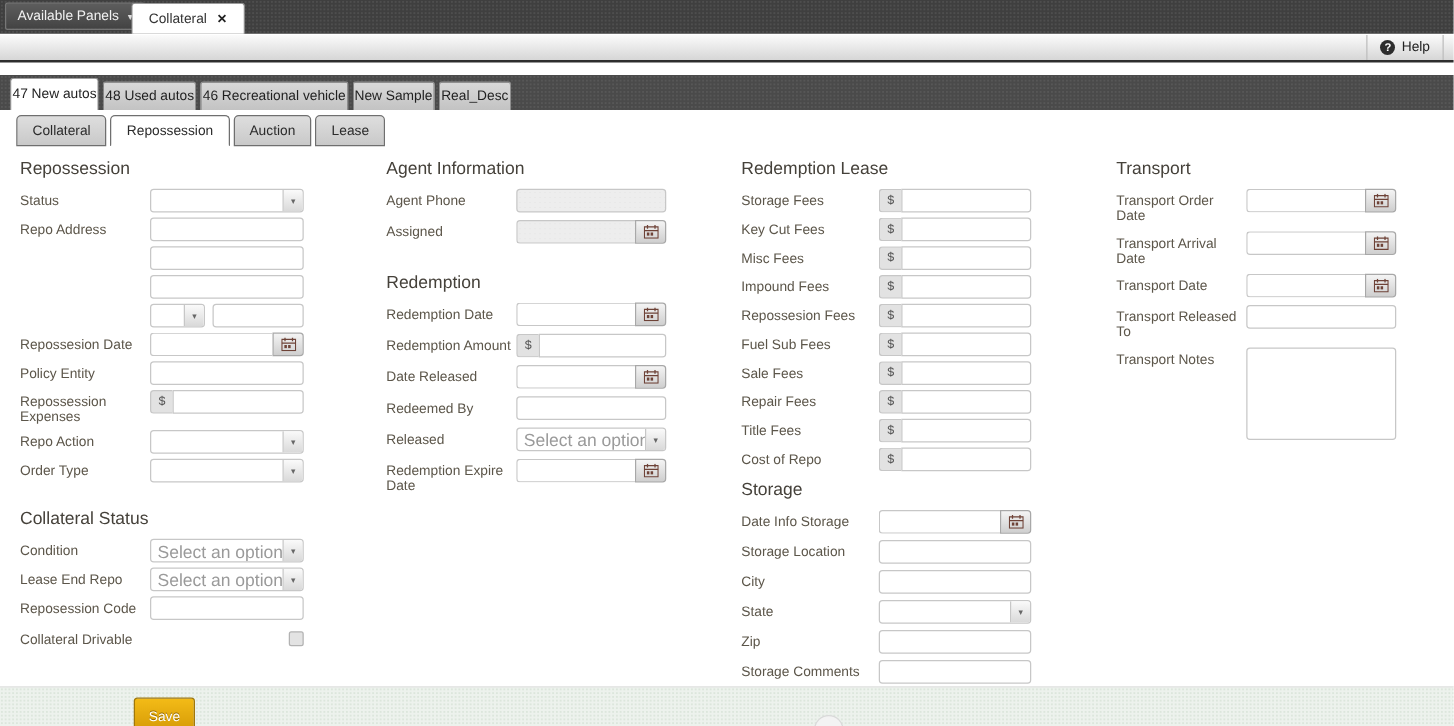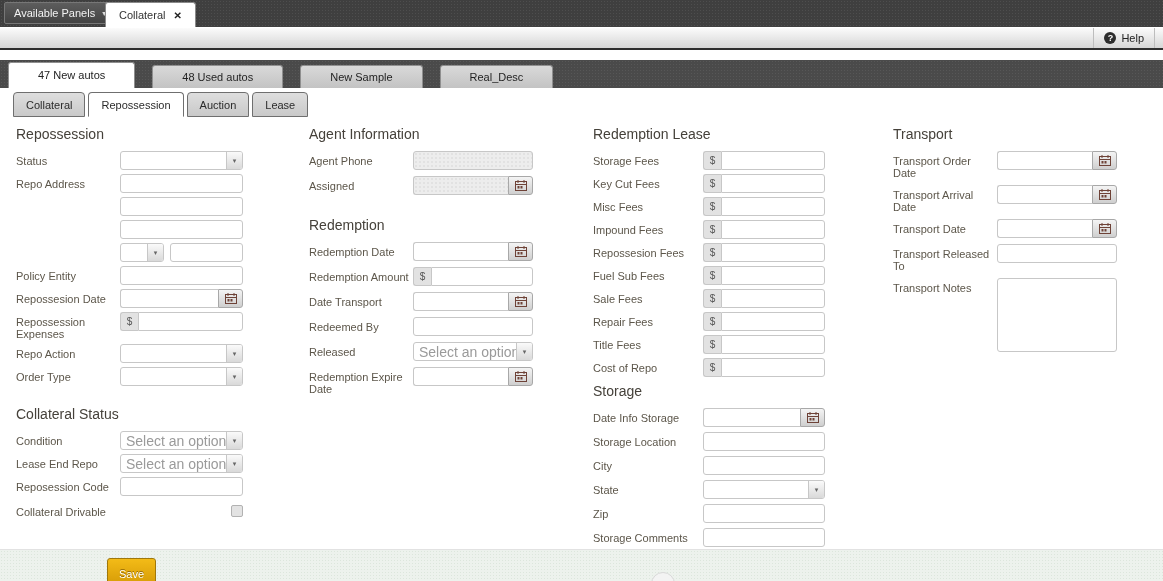--- a/index.html
+++ b/index.html
@@ -34,24 +34,24 @@
   .help-q { width:12px; height:12px; border-radius:50%; background:#2d2d2d;
     color:#fff; font-size:9px; font-weight:bold; display:flex;
     align-items:center; justify-content:center; }
 
   
   .panel-strip { position:absolute; left:0; top:60px; width:100%; height:28px;
     background-color:#4a4a4a;
     background-image:radial-gradient(rgba(255,255,255,.07) 1px, transparent 1px);
     background-size:3px 3px;
     display:flex; align-items:flex-end; padding-left:8px; }
-  .ptab { height:23px; line-height:22px; padding:0 29px; font-size:11px;
+  .ptab { height:23px; line-height:22px; padding:0 1px; font-size:11px;
     color:#1f1f1f; background:linear-gradient(#d9d9d9,#c3c3c3);
     border:1px solid #8f8f8f; border-bottom:none; border-radius:3px 3px 0 0;
-    margin-right:17px; cursor:pointer; white-space:nowrap; }
+    margin-right:3px; cursor:pointer; white-space:nowrap; }
   .ptab.active { height:26px; line-height:25px; background:#fff; color:#222; }
 
   
   .subtabs { position:absolute; left:13px; top:92px; display:flex; gap:3px; }
   .stab { height:25px; line-height:24px; padding:0 12px; font-size:11px;
     color:#2b2b2b; background:linear-gradient(#dedede,#c9c9c9);
     border:1px solid #6f6f6f; border-radius:4px 4px 0 0; cursor:pointer; }
   .stab.active { background:#fff; border-bottom-color:#fff; }
 
   
@@ -155,20 +155,21 @@
   <div class="toolbar">
     <div class="help-btn">
       <span class="help-q">?</span>
       <span>Help</span>
     </div>
   </div>
 
   <div class="panel-strip">
     <div class="ptab active">47 New autos</div>
     <div class="ptab">48 Used autos</div>
+    <div class="ptab">46 Recreational vehicle</div>
     <div class="ptab">New Sample</div>
     <div class="ptab">Real_Desc</div>
   </div>
 
   <div class="subtabs">
     <div class="stab">Collateral</div>
     <div class="stab active">Repossession</div>
     <div class="stab">Auction</div>
     <div class="stab">Lease</div>
   </div>
@@ -209,41 +210,41 @@
         <div class="pair">
           <div class="sel" style="display:flex;">
             <div class="selbox"></div>
             <span class="selarrow">▾</span>
           </div>
           <input class="input" style="">
         </div>
       </div>
 
       <div class="row">
+        <label class="lbl">Repossesion Date</label>
+        <div class="ctl datef">
+          <input class="input" style="">
+          <button class="calbtn">
+            <svg width="12" height="11" viewBox="0 0 12 11">
+                <rect x="0.5" y="1.5" width="11" height="9" fill="none" stroke="#6e4237"></rect>
+                <line x1="3" y1="0" x2="3" y2="3" stroke="#6e4237"></line>
+                <line x1="9" y1="0" x2="9" y2="3" stroke="#6e4237"></line>
+                <line x1="0.5" y1="4.5" x2="11.5" y2="4.5" stroke="#6e4237"></line>
+                <rect x="2.5" y="6" width="2" height="2.5" fill="#6e4237"></rect>
+                <rect x="5.5" y="6" width="2" height="2.5" fill="#6e4237"></rect>
+              </svg>
+          </button>
+        </div>
+      </div>
+
+      <div class="row">
         <label class="lbl">Policy Entity</label>
         <div class="ctl">
             <input class="input" style="">
           </div>
-      </div>
-
-      <div class="row">
-        <label class="lbl">Repossesion Date</label>
-        <div class="ctl datef">
-          <input class="input" style="">
-          <button class="calbtn">
-            <svg width="12" height="11" viewBox="0 0 12 11">
-                <rect x="0.5" y="1.5" width="11" height="9" fill="none" stroke="#6e4237"></rect>
-                <line x1="3" y1="0" x2="3" y2="3" stroke="#6e4237"></line>
-                <line x1="9" y1="0" x2="9" y2="3" stroke="#6e4237"></line>
-                <line x1="0.5" y1="4.5" x2="11.5" y2="4.5" stroke="#6e4237"></line>
-                <rect x="2.5" y="6" width="2" height="2.5" fill="#6e4237"></rect>
-                <rect x="5.5" y="6" width="2" height="2.5" fill="#6e4237"></rect>
-              </svg>
-          </button>
-        </div>
       </div>
 
       <div class="row">
         <label class="lbl">Repossession Expenses</label>
         <div class="ctl money">
           <span class="cur">$</span>
           <input class="input" style="">
         </div>
       </div>
 
@@ -341,21 +342,21 @@
 
       <div class="row">
         <label class="lbl">Redemption Amount</label>
         <div class="ctl money">
           <span class="cur">$</span>
           <input class="input" style="">
         </div>
       </div>
 
       <div class="row">
-        <label class="lbl">Date Transport</label>
+        <label class="lbl">Date Released</label>
         <div class="ctl datef">
           <input class="input" style="">
           <button class="calbtn">
             <svg width="12" height="11" viewBox="0 0 12 11">
                 <rect x="0.5" y="1.5" width="11" height="9" fill="none" stroke="#6e4237"></rect>
                 <line x1="3" y1="0" x2="3" y2="3" stroke="#6e4237"></line>
                 <line x1="9" y1="0" x2="9" y2="3" stroke="#6e4237"></line>
                 <line x1="0.5" y1="4.5" x2="11.5" y2="4.5" stroke="#6e4237"></line>
                 <rect x="2.5" y="6" width="2" height="2.5" fill="#6e4237"></rect>
                 <rect x="5.5" y="6" width="2" height="2.5" fill="#6e4237"></rect>

